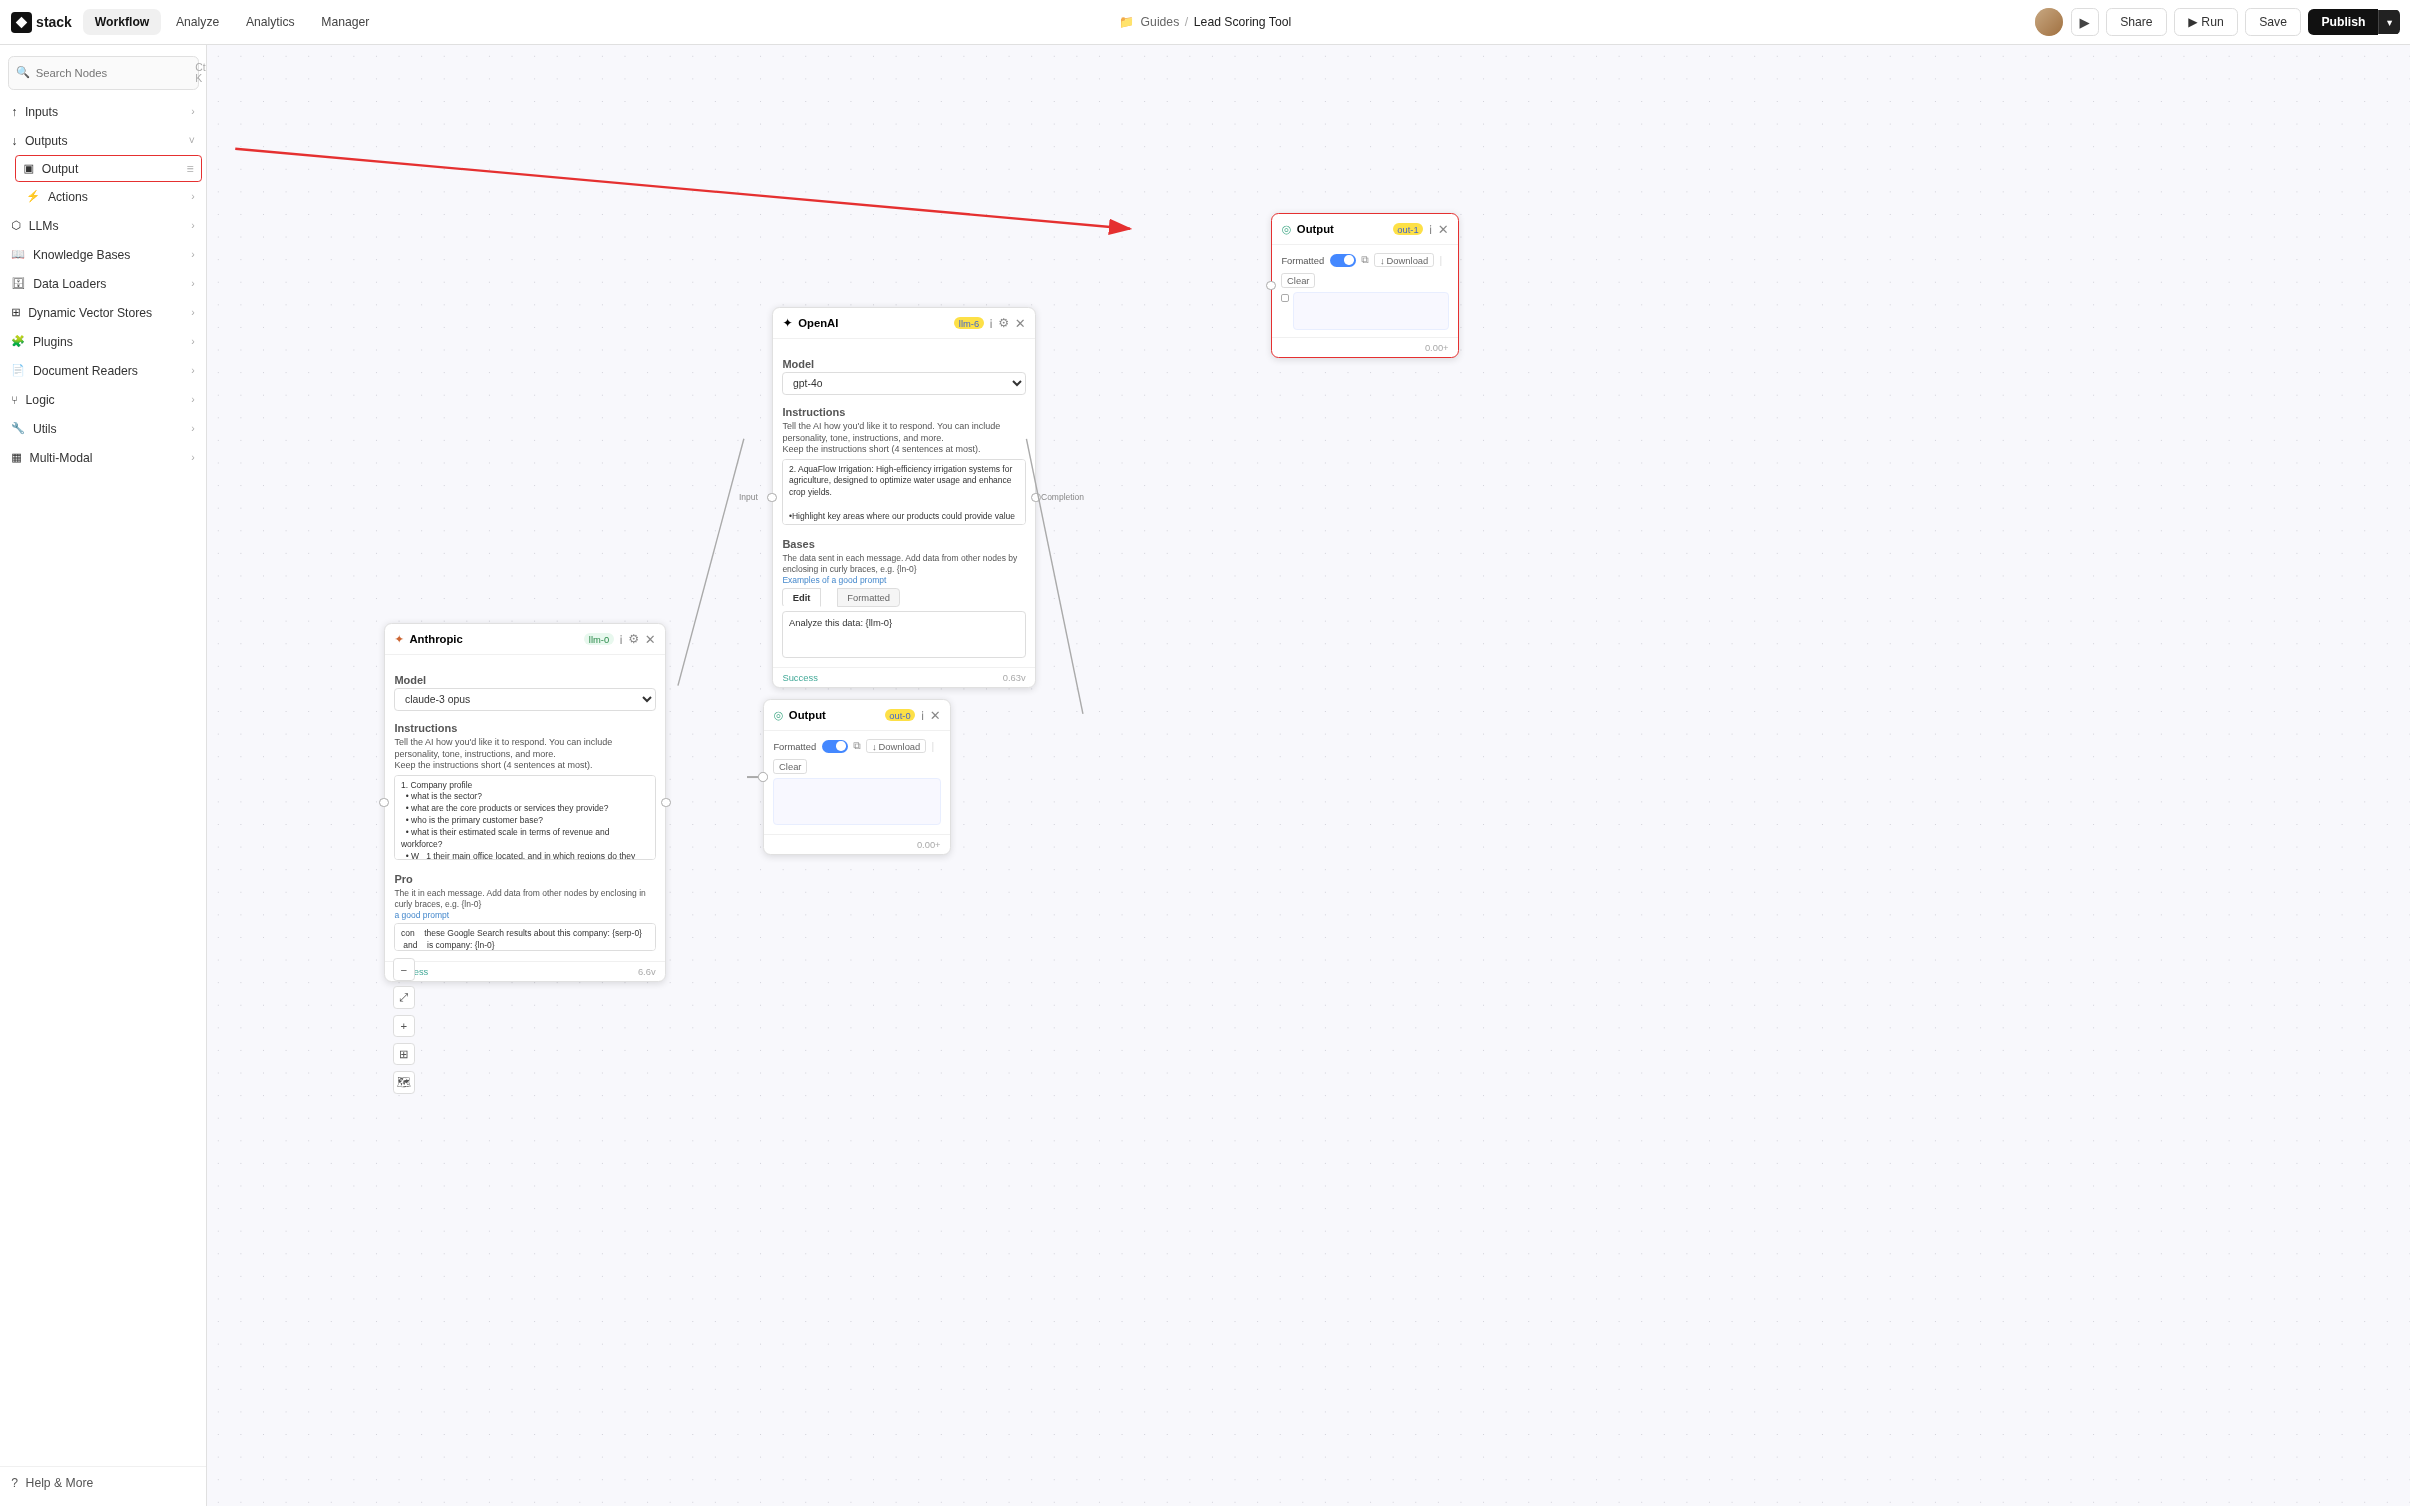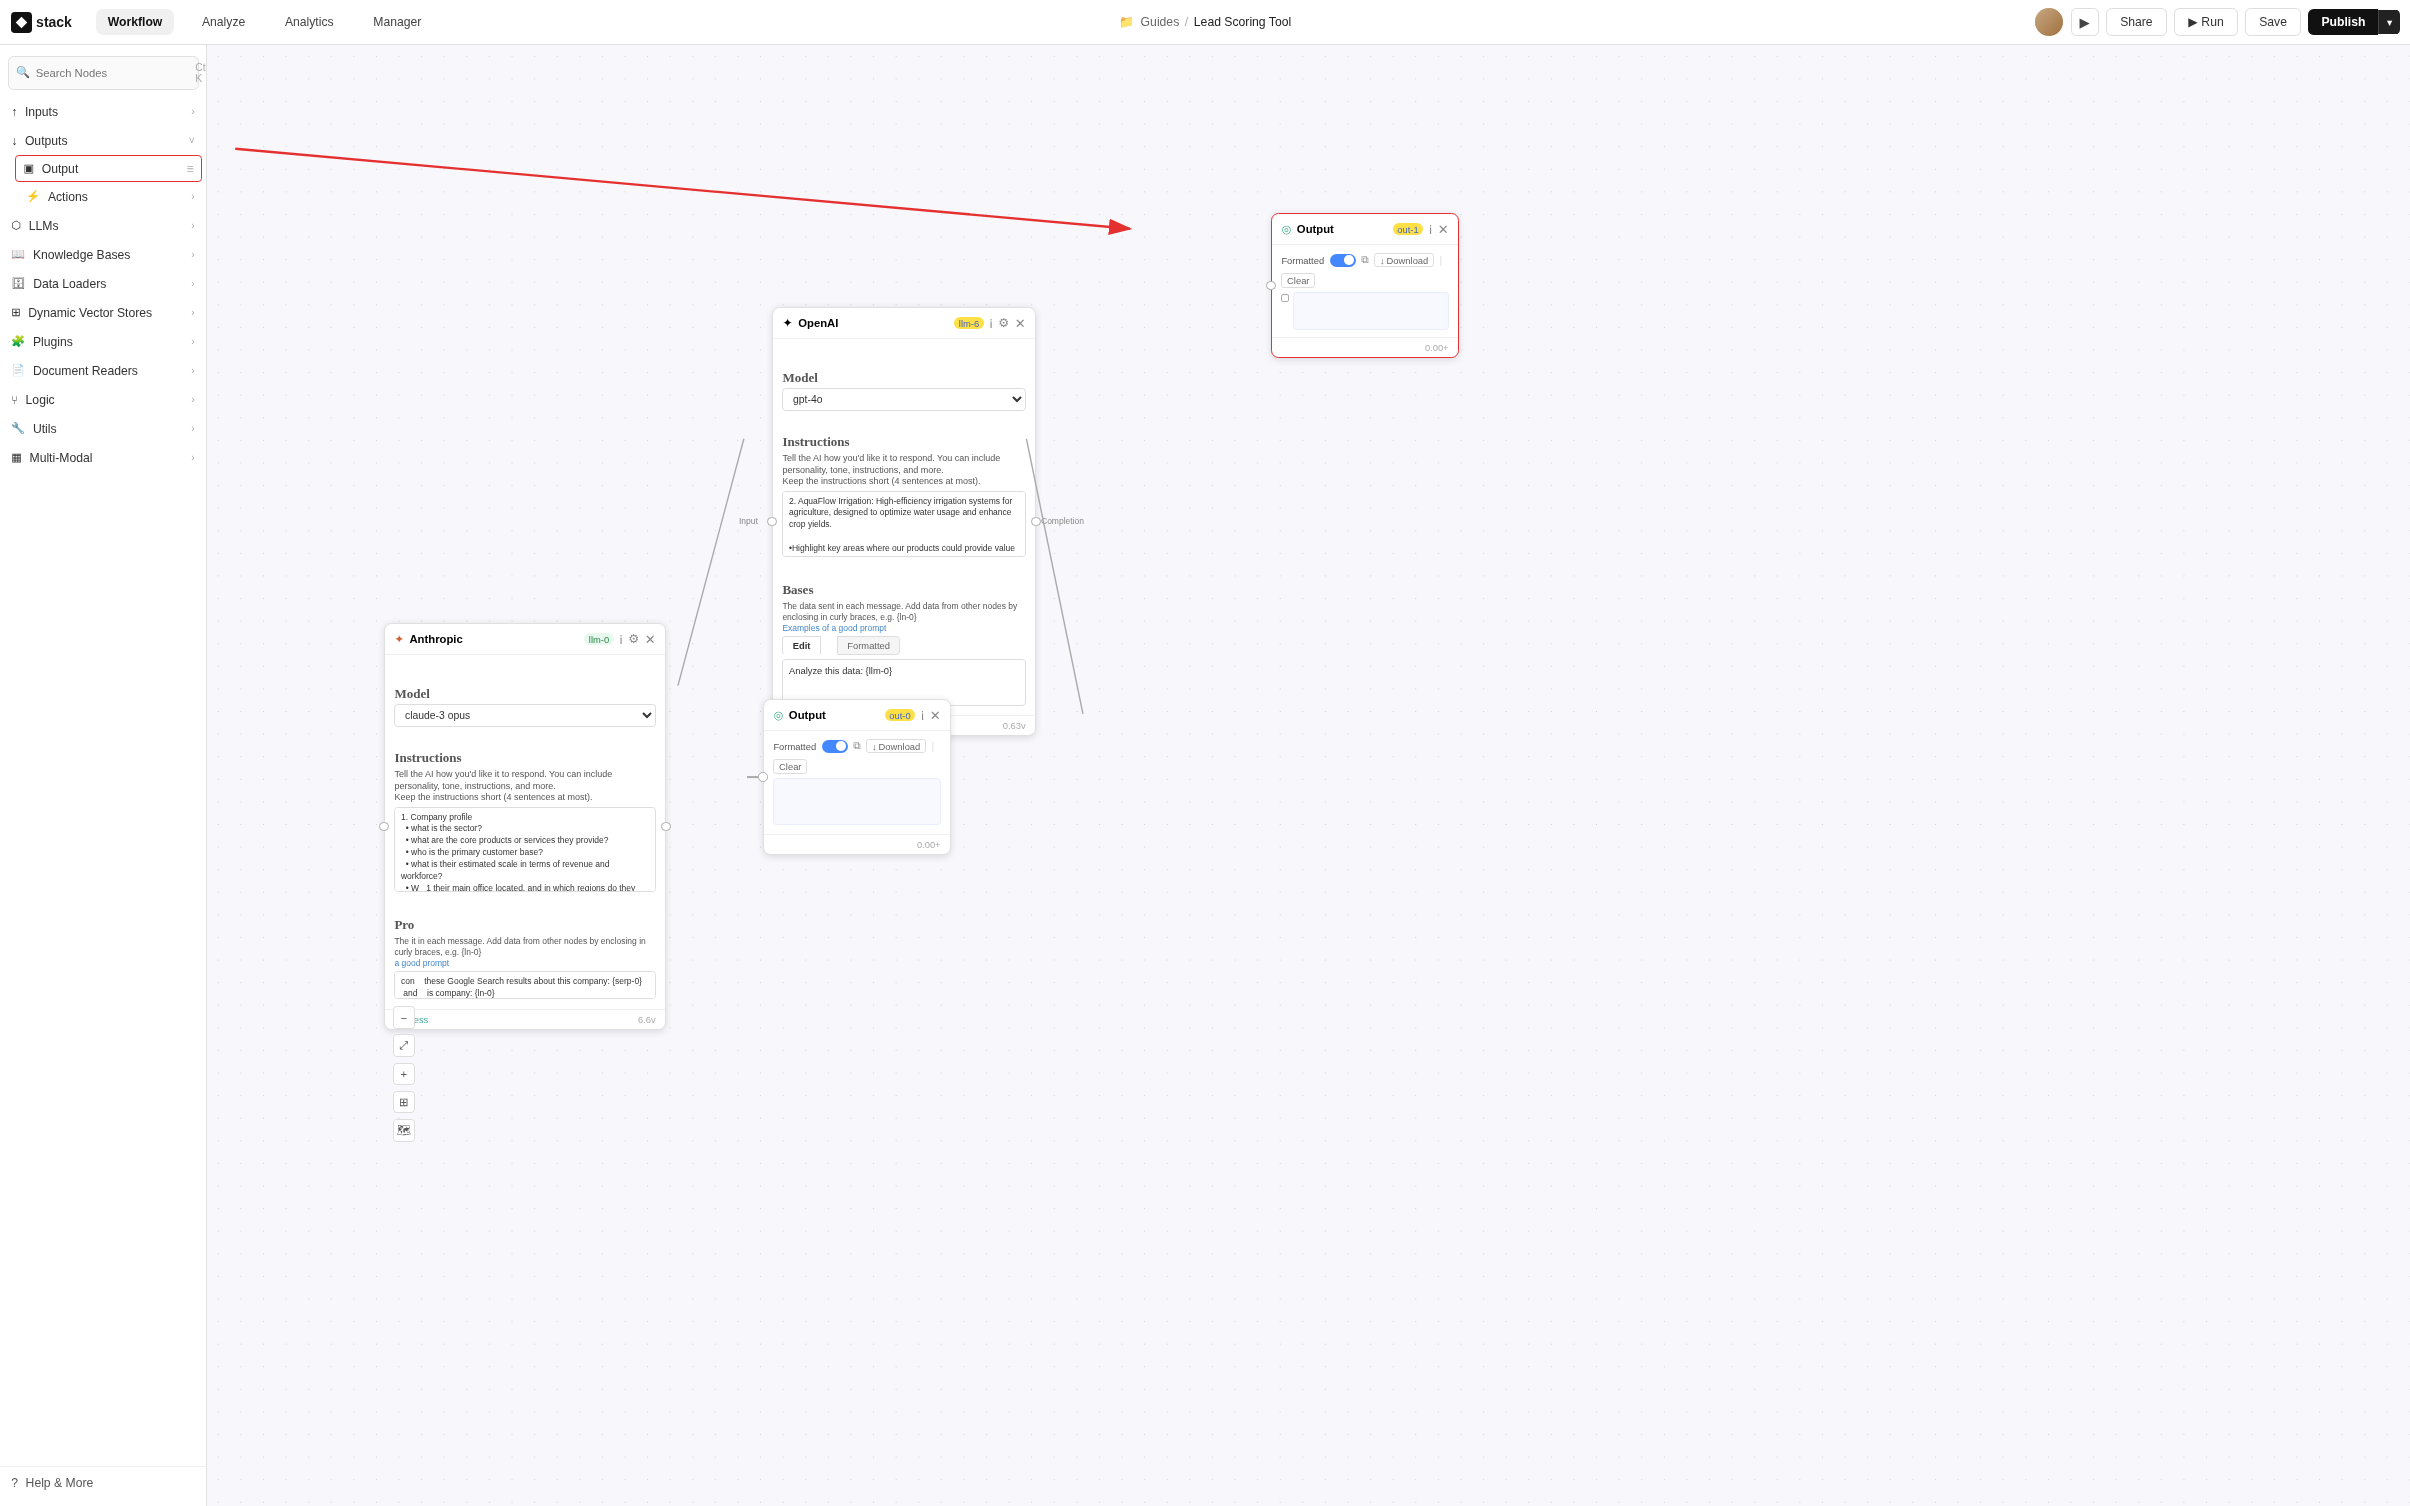--- a/index.html
+++ b/index.html
@@ -2,21 +2,21 @@
 <html style="font-size:15px"><head>
   <meta charset="utf-8">
   <style>
     * { box-sizing: border-box; margin: 0; padding: 0; }
     body { font-family: -apple-system, BlinkMacSystemFont, 'Segoe UI', sans-serif; font-size: 12.2px; background: #f5f5f5; overflow: hidden; width: 2411px; height: 1507px; }
 
     
     .topnav {
       display: flex; align-items: center; height: 45px;
       background: #fff; border-bottom: 0.9px solid #e0e0e0;
-      padding: 0 11.3px; gap: 17px; position: relative; z-index: 100;
+      padding: 0 11.3px; gap: 4px; position: relative; z-index: 100;
     }
     .logo {
       display: flex; align-items: center; margin-right: 7.5px;
     }
     .logo-text { font-weight: 700; font-size: 14px; color: #1a1a1a; }
     .nav-tab {
       padding: 5.6px 11.3px; border-radius: 7px; cursor: pointer;
       font-size: 12.2px; color: #444; border: none; background: transparent;
     }
     .nav-tab.active { background: #f0f0f0; font-weight: 600; color: #111; }
@@ -116,21 +116,21 @@
     .node-badge {
       font-size: 9.4px; padding: 0.9px 4.7px; border-radius: 7.5px;
       background: #fde047; color: #4466cc; font-weight: 500;
     }
     .node-badge-green { background: #e8f8ee; color: #2a8a4a; }
     .node-body { padding: 7.5px 9.4px; }
     .node-icon { font-size: 12.2px; cursor: pointer; color: #888; }
     .node-close { font-size: 13px; cursor: pointer; color: #888; }
 
     
-    .field-label { font-size: 13px; font-weight: 600; color: #555; margin-bottom: 2.8px; margin-top: 23px; font-family: Liberation Serif, serif; }
+    .field-label { font-size: 11px; font-weight: 600; color: #555; margin-bottom: 2.8px; margin-top: 11px; }
     .field-select {
       width: 100%; padding: 3.8px 5.6px; border: 0.9px solid #ddd; border-radius: 3.8px;
       font-size: 10.4px; background: #fff; color: #333;
     }
     .field-textarea {
       width: 100%; padding: 3.8px 5.6px; border: 0.9px solid #ddd; border-radius: 3.8px;
       font-size: 9.4px; background: #fff; color: #333; resize: none; font-family: inherit;
       line-height: 1.4;
     }
     .tab-row {

